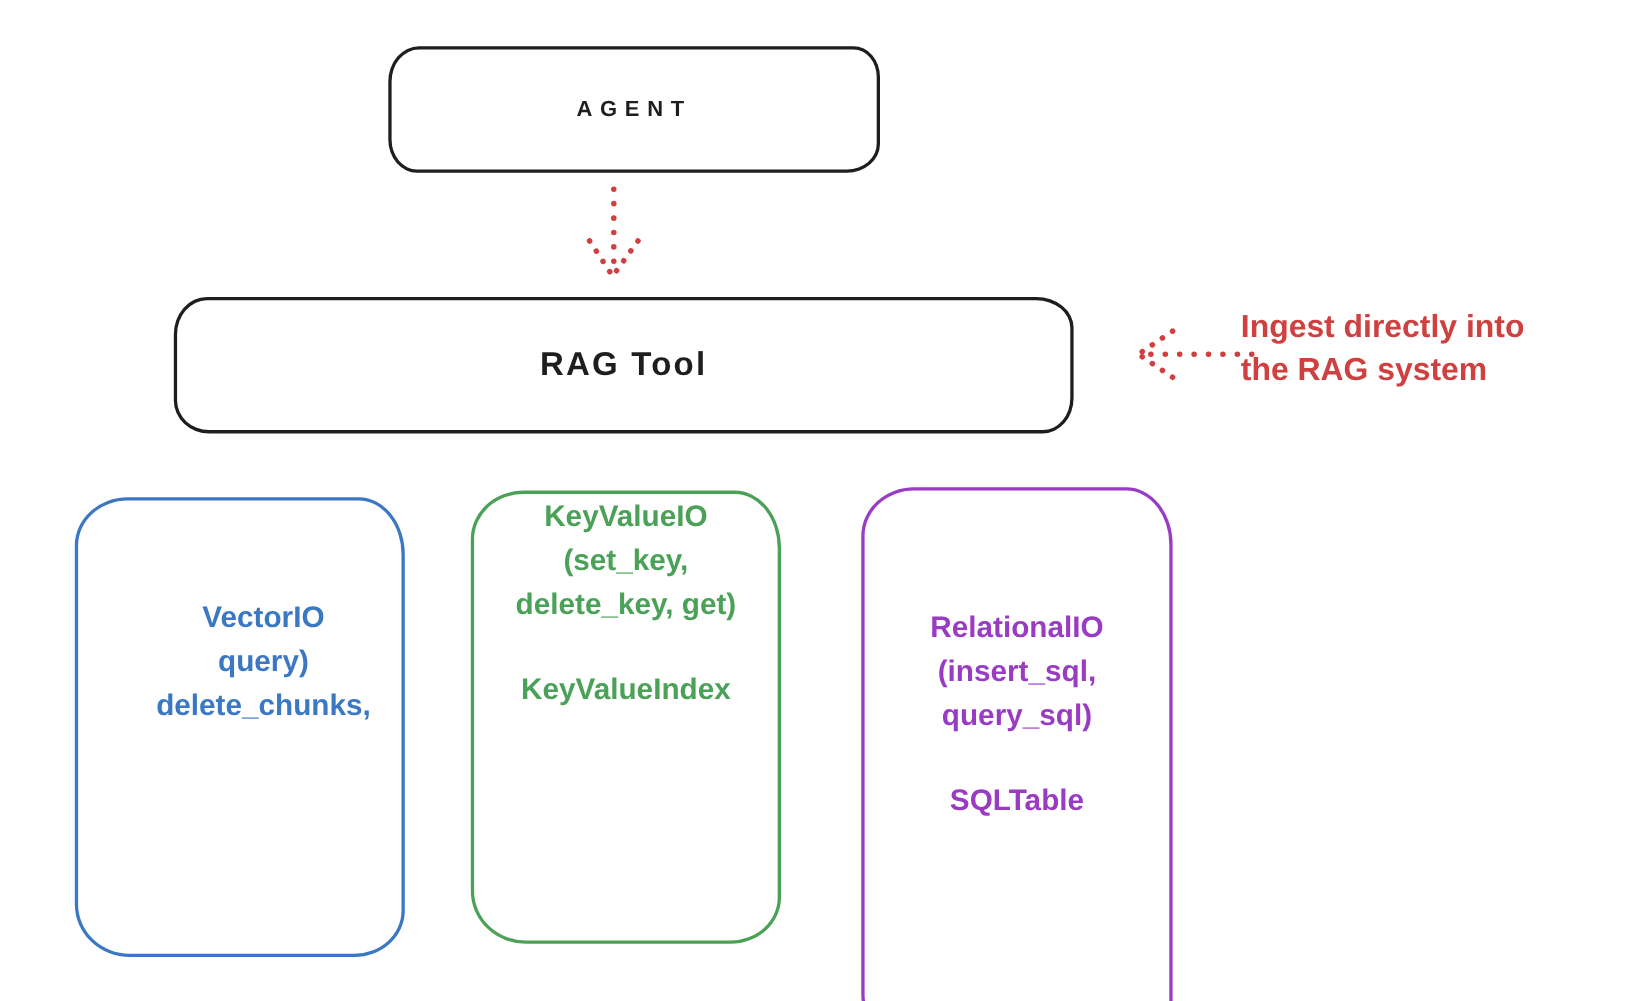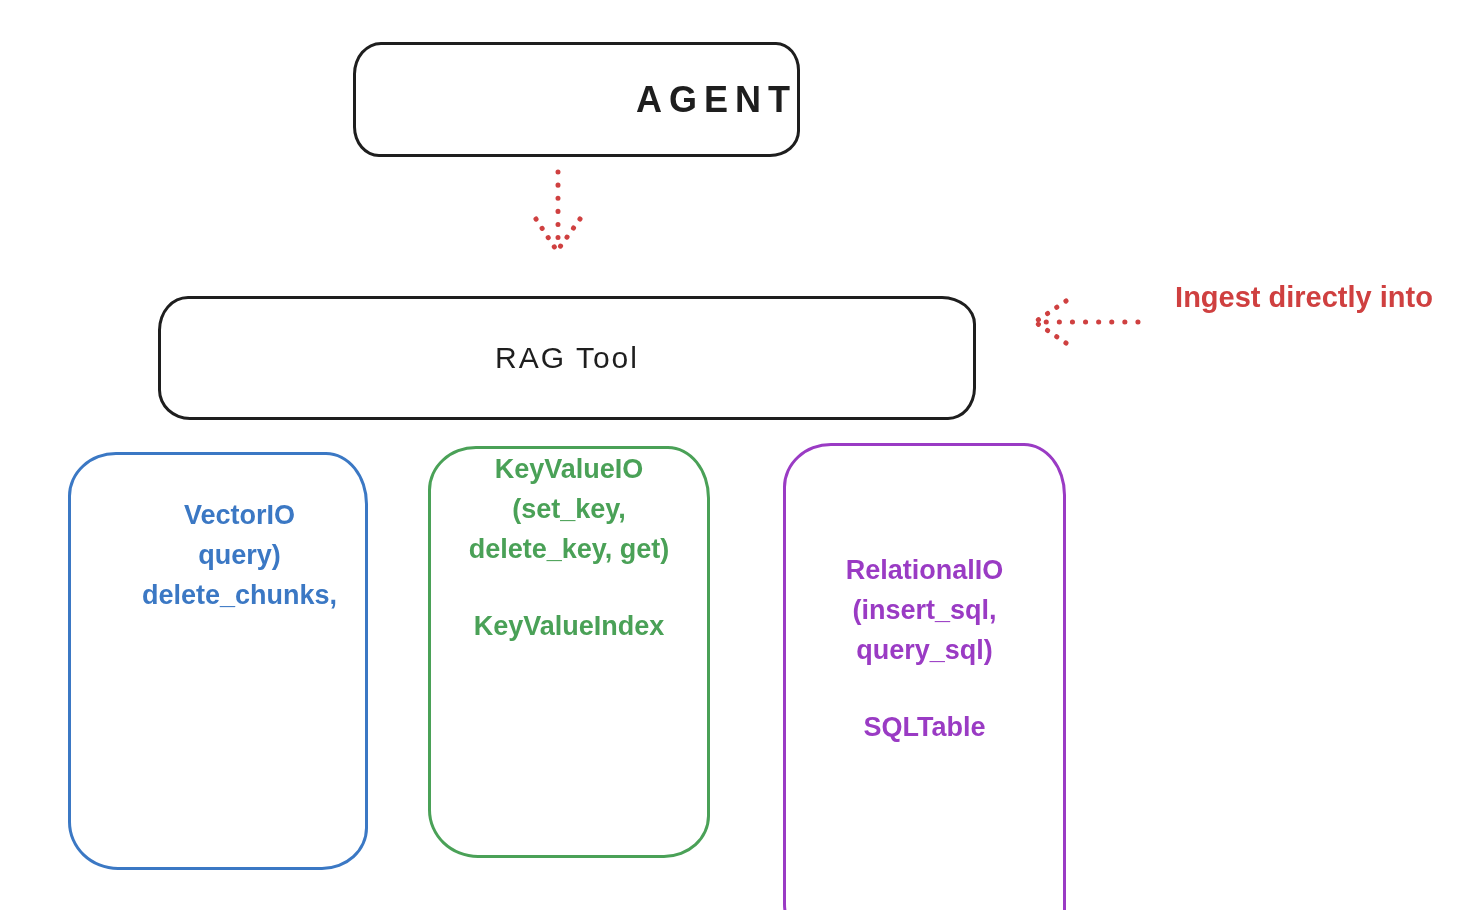--- a/index.html
+++ b/index.html
@@ -19,53 +19,52 @@
   .node {
     position: absolute;
     box-sizing: border-box;
     background: #ffffff;
     border: 3.5px solid var(--c, #1e1e1e);
   }
   
   .agent-node {
     left: 353px; top: 42px; width: 447px; height: 115px;
     border-radius: 28px 24px 30px 26px / 32px 28px 26px 30px;
-    display: flex; align-items: center; justify-content: flex-end;
-    font-size: 36px; font-weight: 700; letter-spacing: 7px;
+    display: flex; align-items: center; justify-content: center;
+    font-size: 20px; font-weight: 700; letter-spacing: 7px;
   }
   
   .rag-node {
     left: 158px; top: 270px; width: 818px; height: 124px;
     border-radius: 30px 34px 28px 32px / 34px 28px 32px 30px;
     display: flex; align-items: center; justify-content: center;
-    font-size: 30px; font-weight: 400; letter-spacing: 2px; margin-top: 26px;
+    font-size: 30px; font-weight: 700; letter-spacing: 2px;
   }
   
   .store-node {
     border-radius: 48px 42px 46px 50px / 44px 52px 42px 48px;
     text-align: center;
     font-size: 27px;
     font-weight: 700;
     line-height: 40px;
     color: var(--c);
   }
   .store-node.vector   { left: 68px;  top: 452px; width: 300px; height: 418px; }
   .store-node.keyvalue { left: 428px; top: 446px; width: 282px; height: 412px; }
   .store-node.relational { left: 783px; top: 443px; width: 283px; height: 509px; }
-  .store-body.vector-body     { margin-top: 40px; padding-left: 43px; }
+  .store-body.vector-body     { margin-top: 86px; padding-left: 43px; }
   .store-body.keyvalue-body   { }
   .store-body.relational-body { margin-top: 104px; }
   .index-label { margin-top: 37px; }
   .text-line { display: block; }
 
   
   .ingest-annotation {
     position: absolute;
     left: 1128px; top: 278px; width: 352px;
-    text-align: center;
     font-size: 29px;
     font-weight: 700;
     line-height: 39px;
     color: var(--c, #cf4040);
   }
 
   
   svg.arrows {
     position: absolute;
     left: 0; top: 0;
@@ -103,20 +102,21 @@
 
     <g>
       <path class="shaft" d="M 1138 322 L 1044 322"></path>
       <path class="head" d="M 1066 301 L 1035 322"></path>
       <path class="head" d="M 1066 343 L 1035 322"></path>
     </g>
   </svg>
 
   <div class="ingest-annotation" style="--c: #cf4040;">
     <span class="text-line">Ingest directly into</span>
+    <span class="text-line">the RAG system</span>
   </div>
 
   <div class="node store-node vector" style="--c: #3b78c4;">
     <div class="store-body vector-body">
       <span class="text-line">VectorIO</span>
       <span class="text-line">query)</span>
       <span class="text-line">delete_chunks,</span>
     </div>
   </div>
 

